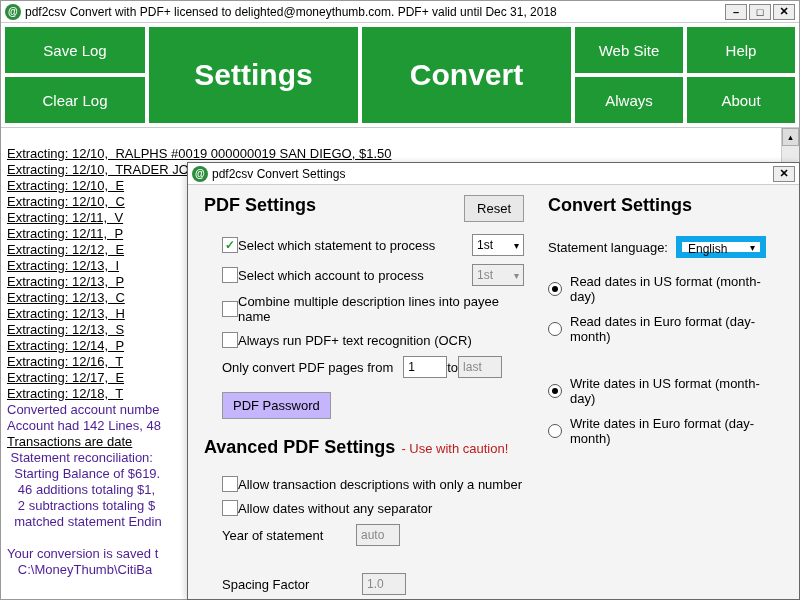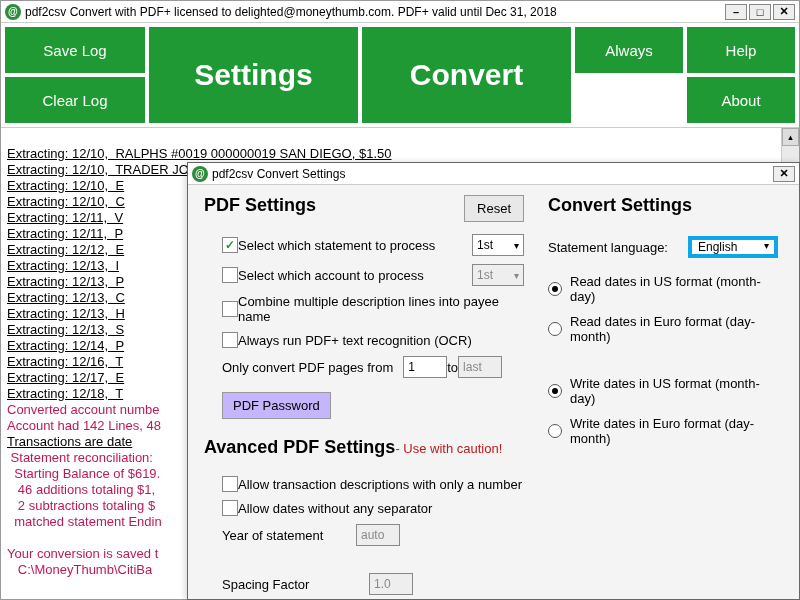--- a/index.html
+++ b/index.html
@@ -12,21 +12,21 @@
 .titlebar .win-btn { width:22px; height:16px; border:1px solid #888; background:#eee; margin-left:2px; display:flex; align-items:center; justify-content:center; font-size:11px; font-weight:bold; cursor:pointer; }
 .topbar { display:flex; gap:4px; padding:4px; background:#fff; }
 .topbar .col { display:flex; flex-direction:column; gap:4px; }
 .topbar .btn-green { background:#1f9933; color:#fff; display:flex; align-items:center; justify-content:center; font-size:15px; cursor:pointer; border:none; }
 .topbar .small { width:140px; height:46px; }
 .topbar .big { width:213px; height:96px; font-size:30px; font-weight:bold; }
 .topbar .med { width:108px; height:46px; }
 .log-area { height:452px; background:#fff; border-top:1px solid #ccc; overflow:hidden; position:relative; font-family:"Courier New",monospace; font-size:13px; line-height:16px; }
 .log-content { padding:2px 6px; white-space:pre; }
 .log-line { color:#000;text-decoration:underline; }
-.log-blue { color:#be185d; }
+.log-blue { color:#4c1d95; }
 .scrollbar-v { position:absolute; right:0; top:0; width:18px; height:100%; background:#eaeaea; border-left:1px solid #ccc; }
 .scroll-up, .scroll-down { height:18px; background:#ddd; border:1px solid #aaa; display:flex; align-items:center; justify-content:center; font-size:9px; cursor:pointer; }
 .scroll-down { position:absolute; bottom:0; left:0; right:0; }
 .scroll-thumb { position:absolute; left:2px; right:2px; top:354px; height:80px; background:#c0c0c0; border:1px solid #888; cursor:pointer; }
 
 .dialog { position:absolute; left:187px; top:162px; width:613px; height:438px; background:#f4f4f4; border:1px solid #666; box-shadow: -2px 0 6px rgba(0,0,0,0.15); }
 .dialog .titlebar { background:#fff; }
 .dialog-body { display:flex; padding:10px 16px; gap:24px; font-size:13px; }
 .left-col { width:320px; }
 .right-col { flex:1; }
@@ -35,24 +35,24 @@
 .reset-btn { margin-left:auto; padding:5px 12px; background:#e8e8e8; border:1px solid #999; font-size:13px; cursor:pointer; }
 .form-row { display:flex; align-items:center; margin:8px 0 8px 18px; }
 .chk { width:16px; height:16px; border:1px solid #888; background:#fff; display:inline-flex; align-items:center; justify-content:center; color:#1f9933; font-size:12px; font-weight:bold; cursor:pointer; flex-shrink:0; }
 .chk.checked::after { content:"✓"; }
 .select-sm { width:52px; height:22px; border:1px solid #888; background:#fff; display:inline-flex; align-items:center; padding:0 4px; font-size:12px; position:relative; cursor:pointer; }
 .select-sm.disabled { background:#eee; color:#888; }
 .select-sm::after { content:"▾"; position:absolute; right:4px; font-size:10px; }
 .txt-inline { width:44px; height:22px; border:1px solid #888; background:#fff; padding:0 4px; font-size:12px; }
 .txt-inline.ro { background:#eee; color:#888; }
 .pdf-pass-btn { padding:5px 10px; background:#c4b5fd; border:1px solid #999; font-size:13px; cursor:pointer; margin:6px 0 0 18px;}
-.adv-header { display:flex; align-items:baseline; gap:0; margin-top:18px;}
+.adv-header { display:flex; align-items:baseline; gap:6px; margin-top:18px;}
 .adv-note { font-size:13px; color:#b91c1c; }
-.lang-row { display:flex; align-items:center; gap:20px; margin-bottom:16px;}
-.lang-sel { width:90px; height:22px; border:4px solid #0ea5e9; background:#fff; padding:0 6px; font-size:12px; position:relative; cursor:pointer;}
+.lang-row { display:flex; align-items:center; gap:8px; margin-bottom:16px;}
+.lang-sel { width:90px; height:22px; border:6px solid #0ea5e9; background:#fff; padding:0 6px; font-size:12px; position:relative; cursor:pointer;}
 .lang-sel::after { content:"▾"; position:absolute; right:5px; font-size:10px; }
 .radio-row { display:flex; align-items:center; gap:8px; margin:10px 0; }
 .radio { width:14px; height:14px; border:1px solid #555; border-radius:50%; display:inline-flex; align-items:center; justify-content:center; cursor:pointer; background:#fff; flex-shrink:0;}
 .radio.on::after { content:""; width:6px; height:6px; background:#000; border-radius:50%; }
 .radio-gap { height:12px; }
 </style>
 </head>
 <body>
 
 <div class="main-window">
@@ -65,20 +65,21 @@
   </div>
 
   <div class="topbar">
     <div class="col">
       <button class="btn-green small">Save Log</button>
       <button class="btn-green small">Clear Log</button>
     </div>
     <button class="btn-green big">Settings</button>
     <button class="btn-green big">Convert</button>
     <div class="col">
+      <button class="btn-green med">Web Site</button>
       <button class="btn-green med">Always</button>
     </div>
     <div class="col">
       <button class="btn-green med">Help</button>
       <button class="btn-green med">About</button>
     </div>
   </div>
 
   <div class="log-area">
     <div class="log-content">
@@ -173,21 +174,21 @@
         <span>Allow transaction descriptions with only a number</span>
       </div>
       <div class="form-row">
         <span class="chk"></span>
         <span>Allow dates without any separator</span>
       </div>
       <div class="form-row" style="gap:14px;">
         <span style="width:120px">Year of statement</span>
         <input class="txt-inline ro" value="auto" style="">
       </div>
-      <div class="form-row" style="gap:27px;margin-top:27px;">
+      <div class="form-row" style="gap:20px;margin-top:27px;">
         <span style="width:120px">Spacing Factor</span>
         <input class="txt-inline ro" value="1.0" style="">
       </div>
     </div>
 
     <div class="right-col">
       <h3>Convert Settings</h3>
       <div style="height:10px"></div>
       <div class="lang-row">
         <span>Statement language:</span>

